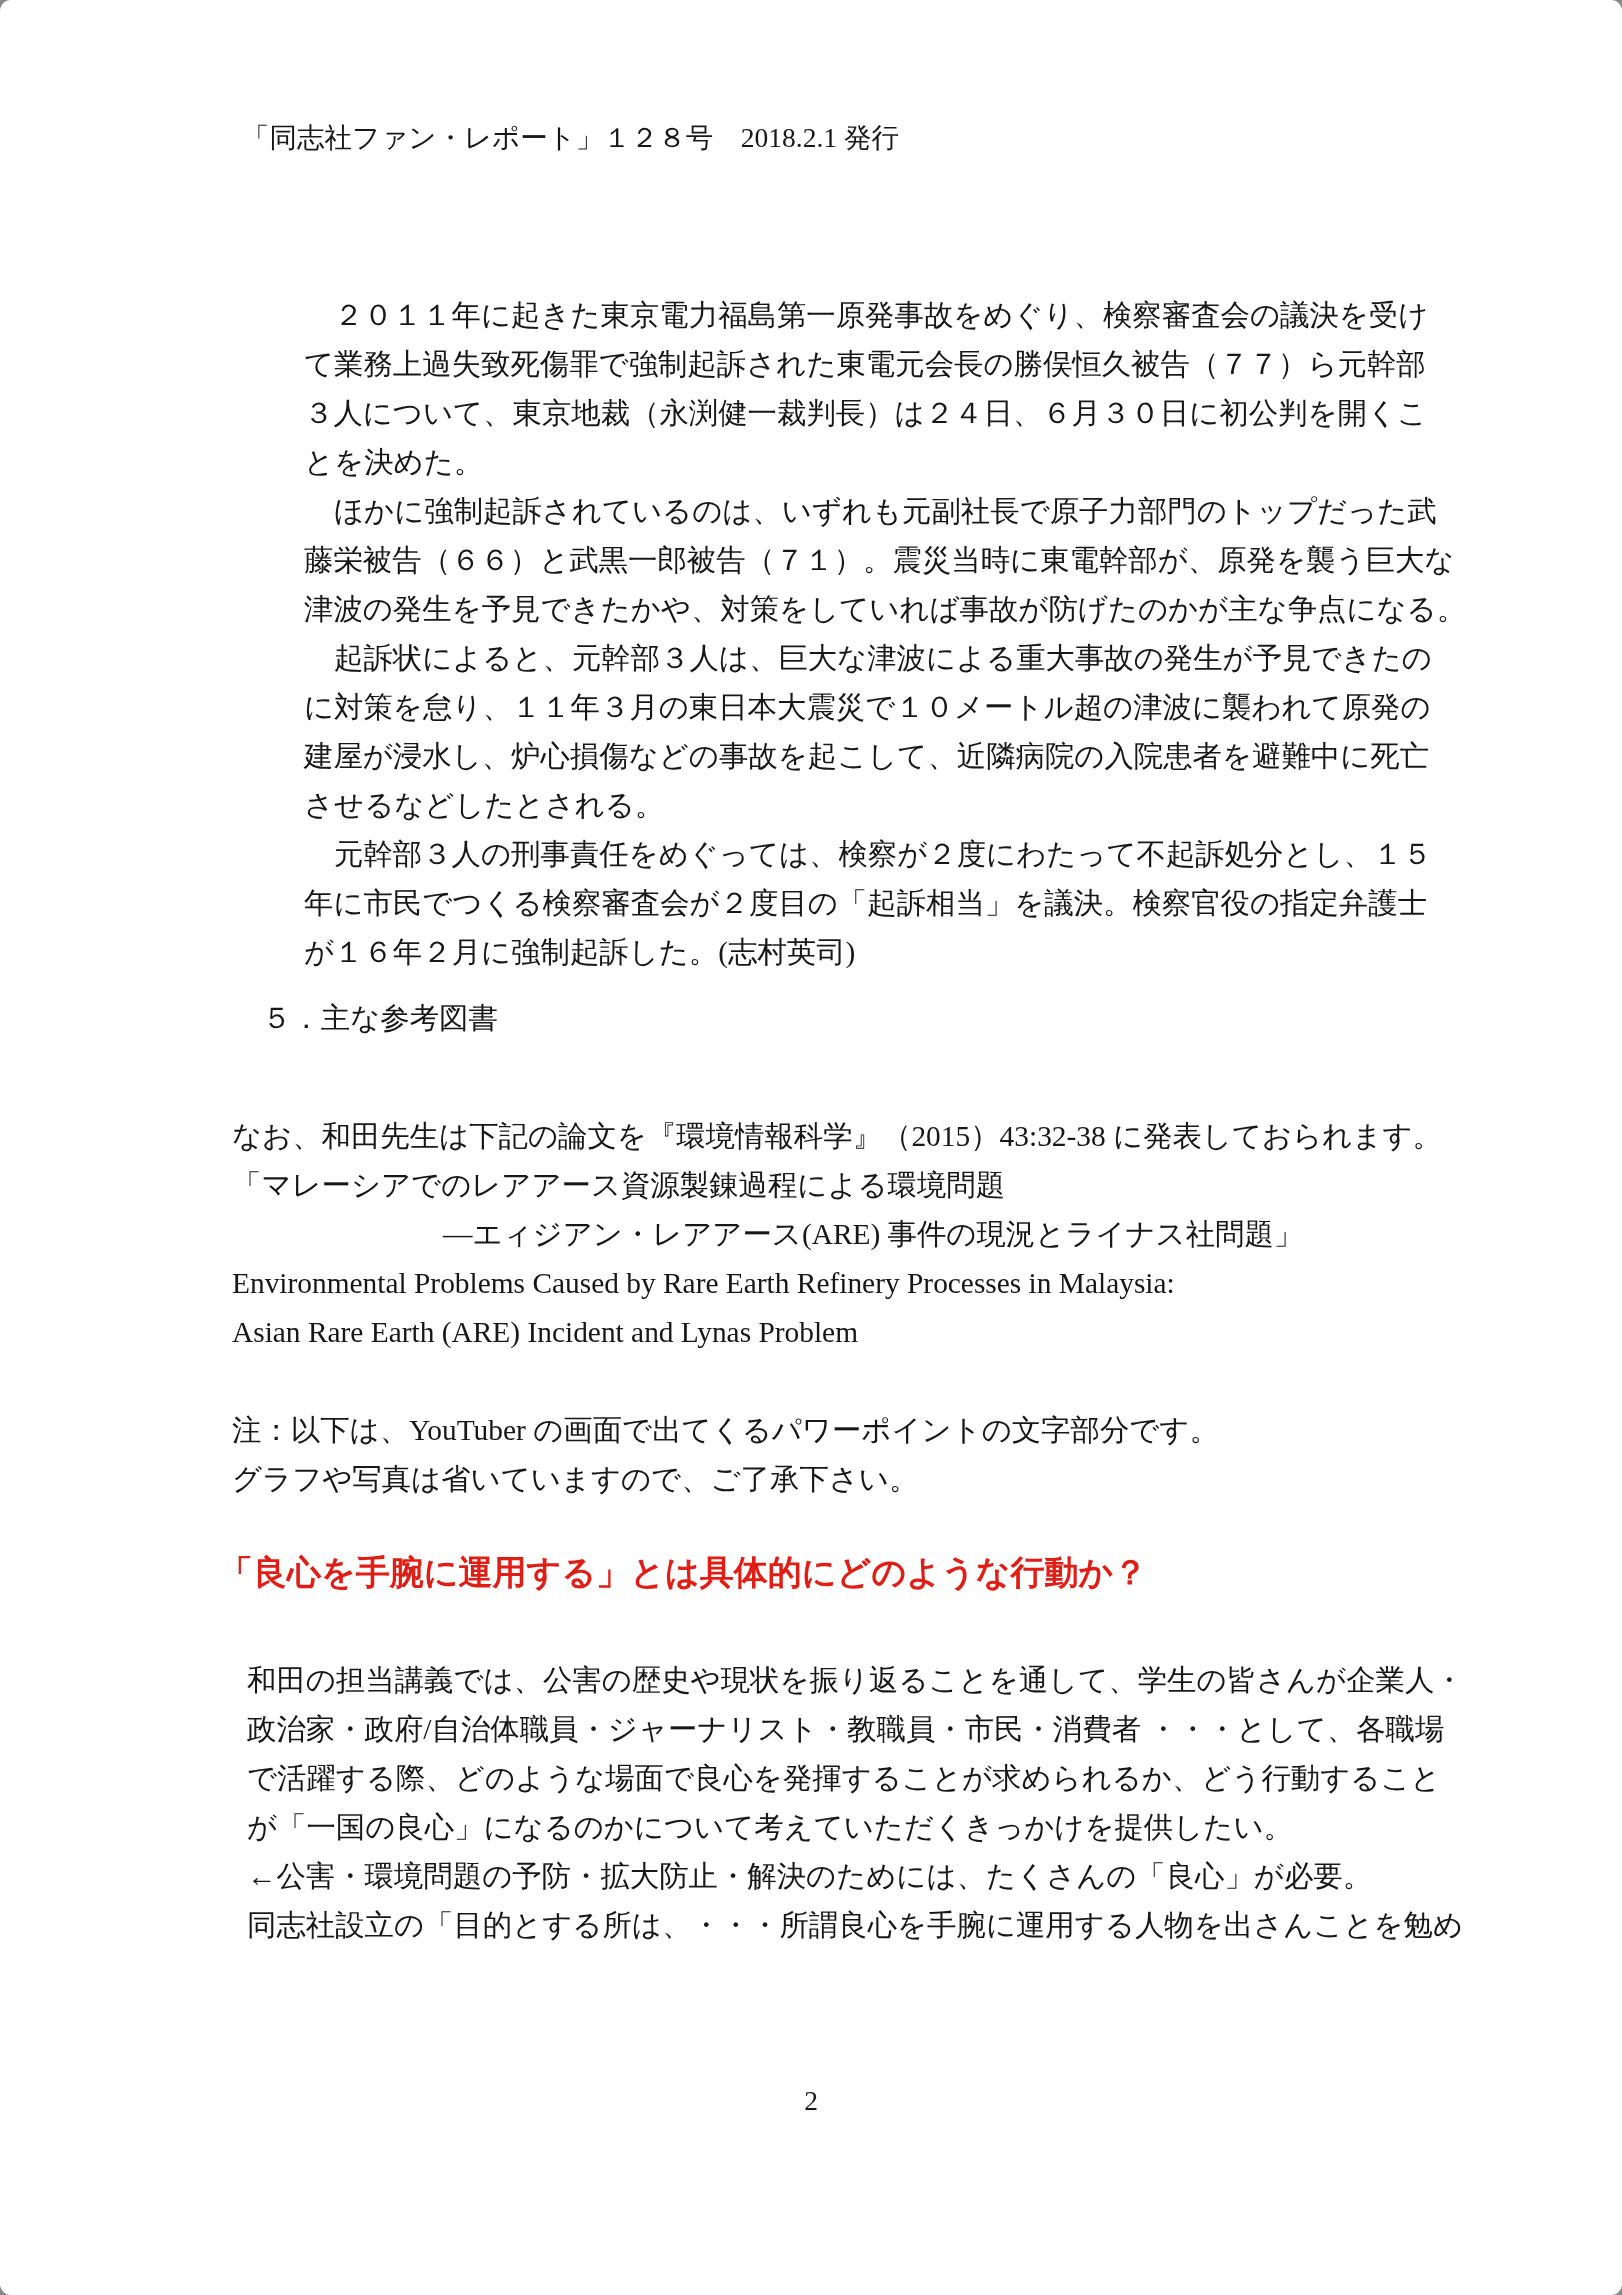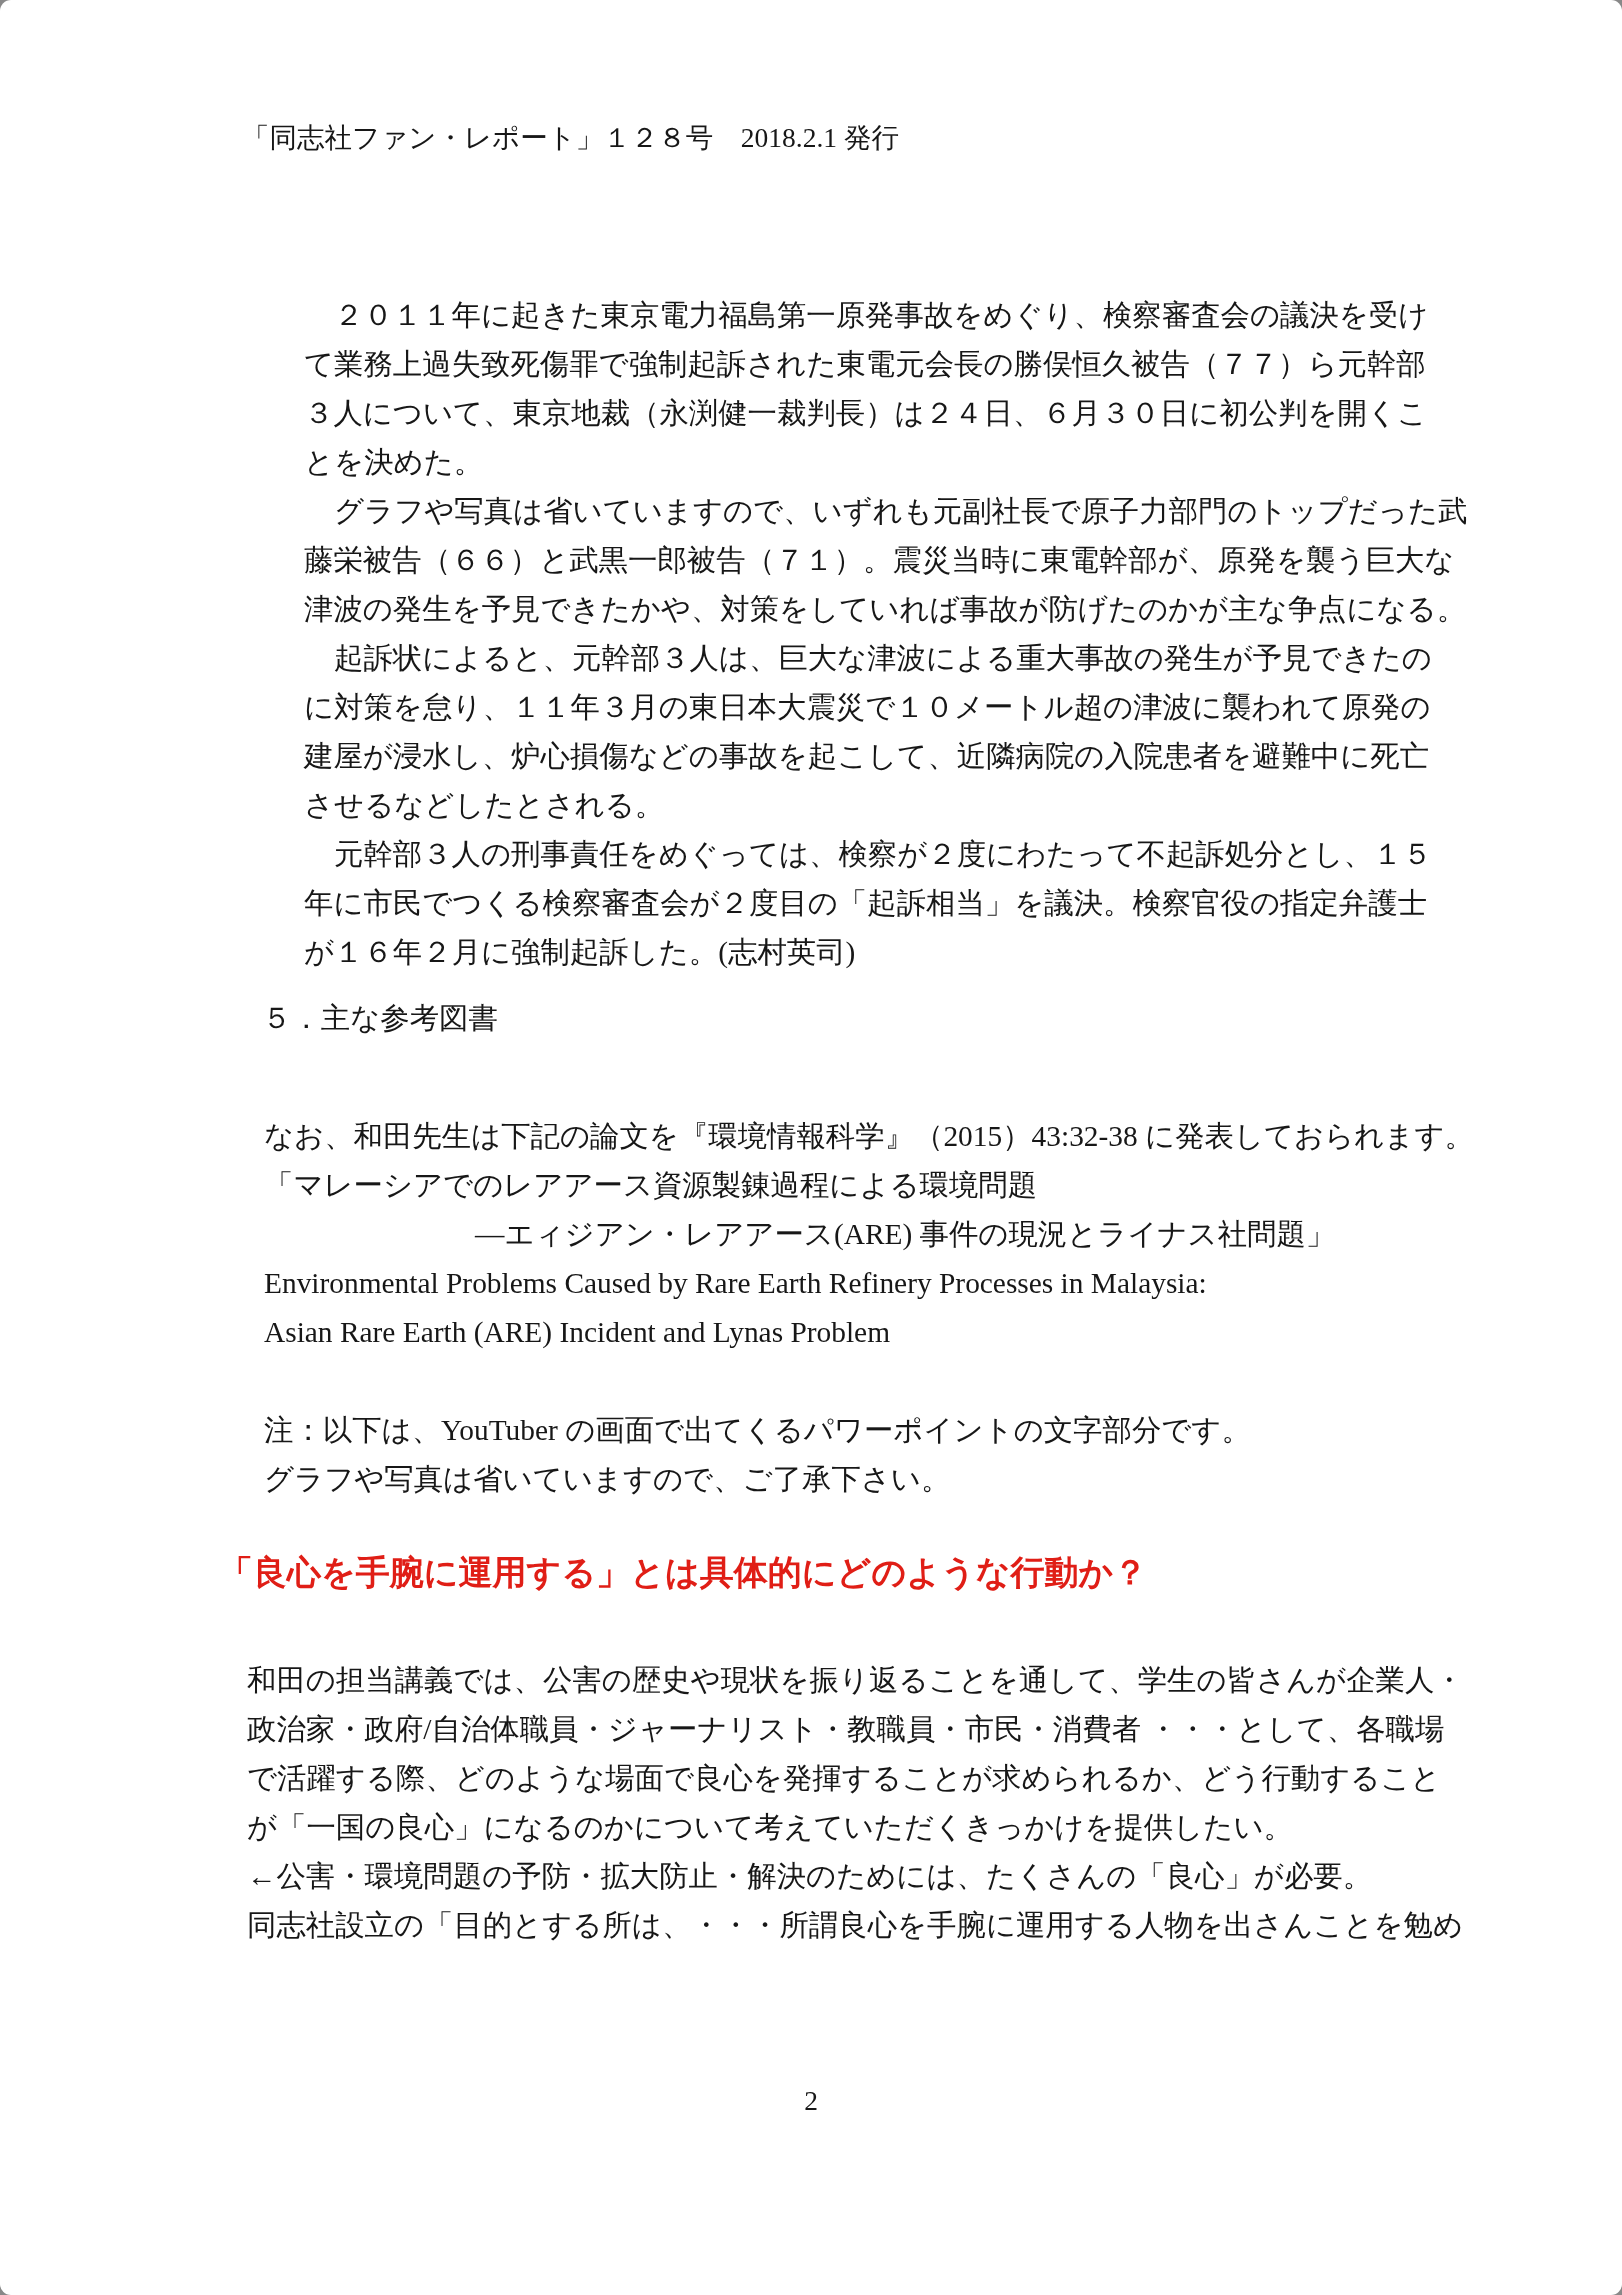--- a/index.html
+++ b/index.html
@@ -19,21 +19,21 @@
     white-space:nowrap;
   }
   
   .ind{padding-left:30px;}
   
   .ind-are{padding-left:211px;}
 
   #report-header{left:242px;top:118px;font-size:27.5px;line-height:39px;white-space:nowrap;}
   #article{left:304px;top:291px;}
   #refs-heading{left:262px;top:994px;font-size:29.4px;line-height:49px;white-space:nowrap;}
-  #refs{left:232px;top:1112px;margin-left:32px;}
+  #refs{left:232px;top:1112px;}
   #pp-heading{
     left:219px;top:1550px;
     font-size:34px;line-height:46px;
     font-weight:bold;
     color:#e01e16;
     white-space:nowrap;
   }
   #lecture{left:247px;top:1656px;}
   #page-footer{left:0;top:2084px;width:1622px;text-align:center;font-size:27.5px;line-height:33px;}
 </style>
@@ -42,21 +42,21 @@
 
 <div class="page">
 
   <div id="report-header" class="block">「同志社ファン・レポート」１２８号　2018.2.1 発行</div>
 
   <div id="article" class="block">
     <div class="line ind">２０１１年に起きた東京電力福島第一原発事故をめぐり、検察審査会の議決を受け</div>
     <div class="line">て業務上過失致死傷罪で強制起訴された東電元会長の勝俣恒久被告（７７）ら元幹部</div>
     <div class="line">３人について、東京地裁（永渕健一裁判長）は２４日、６月３０日に初公判を開くこ</div>
     <div class="line">とを決めた。</div>
-    <div class="line ind">グラフや写真は省いていますので、いずれも元副社長で原子力部門のトップだった武</div>
+    <div class="line ind">ほかに強制起訴されているのは、いずれも元副社長で原子力部門のトップだった武</div>
     <div class="line">藤栄被告（６６）と武黒一郎被告（７１）。震災当時に東電幹部が、原発を襲う巨大な</div>
     <div class="line">津波の発生を予見できたかや、対策をしていれば事故が防げたのかが主な争点になる。</div>
     <div class="line ind">起訴状によると、元幹部３人は、巨大な津波による重大事故の発生が予見できたの</div>
     <div class="line">に対策を怠り、１１年３月の東日本大震災で１０メートル超の津波に襲われて原発の</div>
     <div class="line">建屋が浸水し、炉心損傷などの事故を起こして、近隣病院の入院患者を避難中に死亡</div>
     <div class="line">させるなどしたとされる。</div>
     <div class="line ind">元幹部３人の刑事責任をめぐっては、検察が２度にわたって不起訴処分とし、１５</div>
     <div class="line">年に市民でつくる検察審査会が２度目の「起訴相当」を議決。検察官役の指定弁護士</div>
     <div class="line">が１６年２月に強制起訴した。(志村英司)</div>
   </div>

